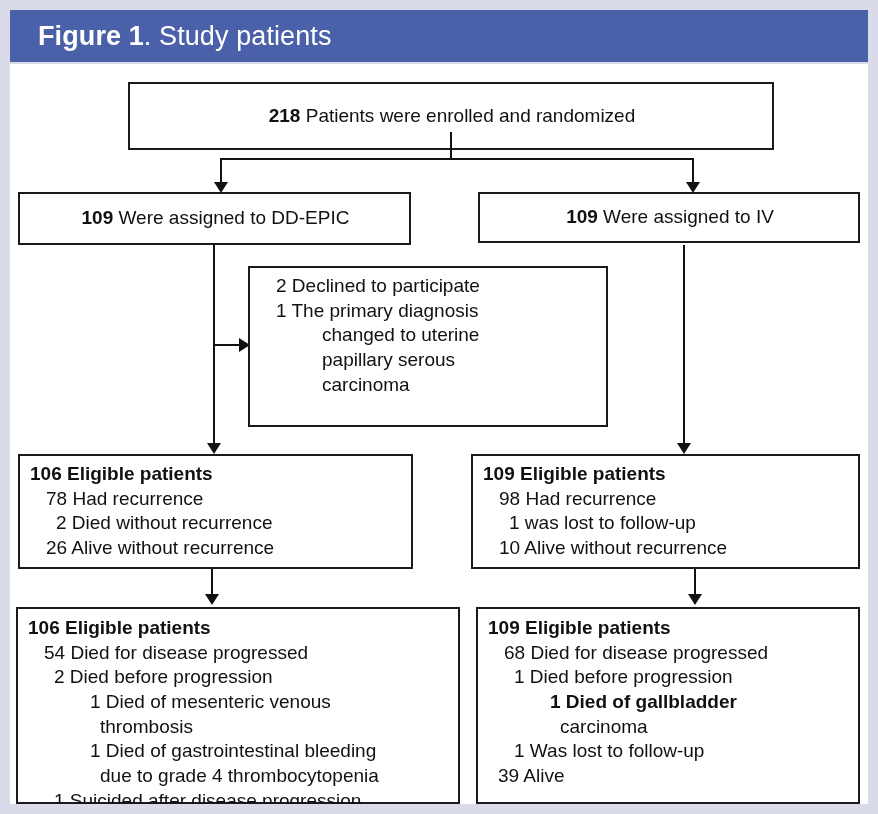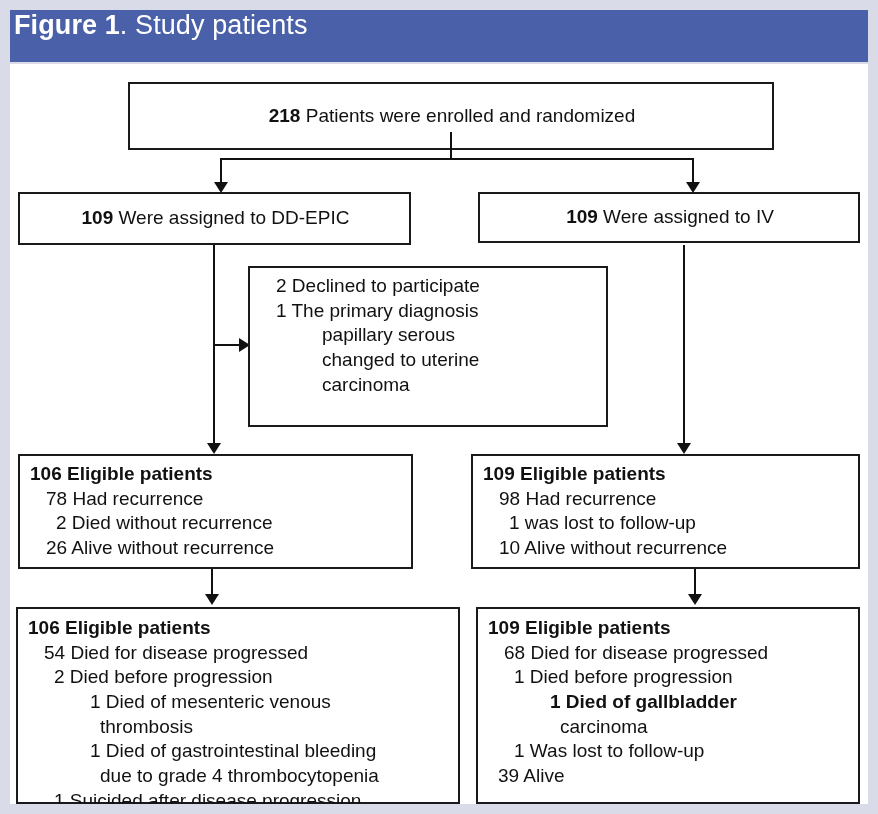--- a/index.html
+++ b/index.html
@@ -14,22 +14,22 @@
     width:878px;height:814px;
     background:#d9dce8;
     box-sizing:border-box;
   }
   
   #header-bar{
     position:absolute;left:10px;top:10px;
     width:858px;height:52px;
     background:#4a60a8;
     box-sizing:border-box;
-    display:flex;align-items:flex-start;
-    padding-left:4px;
+    display:flex;align-items:center;
+    padding-left:28px;
   }
   #header-bar .title-text{
     color:#ffffff;
     font-size:27px;
     letter-spacing:.1px;
     white-space:nowrap;
   }
   #header-bar .title-strong{font-weight:bold;}
   #header-bar .title-rest{font-weight:normal;}
   
@@ -114,22 +114,22 @@
     <div class="arrow-down" style="left:197px;top:379px;"></div>
     <div class="hline" style="left:203px;top:280px;width:28px;"></div>
     <div class="arrow-right" style="left:229px;top:274px;"></div>
 
     <div class="vline" style="left:673px;top:181px;height:202px;"></div>
     <div class="arrow-down" style="left:667px;top:379px;"></div>
 
     <div class="node" style="left:238px;top:202px;width:360px;height:161px;">
       <div class="line ind1"><span>2</span><span> Declined to participate</span></div>
       <div class="line ind1"><span>1</span><span> The primary diagnosis</span></div>
+      <div class="line ind4"><span>changed to uterine</span></div>
       <div class="line ind4"><span>papillary serous</span></div>
-      <div class="line ind4"><span>changed to uterine</span></div>
       <div class="line ind4"><span>carcinoma</span></div>
     </div>
 
     <div class="node" style="left:8px;top:390px;width:395px;height:115px;">
       <div class="line ind0 lead"><span class="n">106</span><span> Eligible patients</span></div>
       <div class="line ind1"><span>78</span><span> Had recurrence</span></div>
       <div class="line ind2"><span>2</span><span> Died without recurrence</span></div>
       <div class="line ind1"><span>26</span><span> Alive without recurrence</span></div>
     </div>
 

